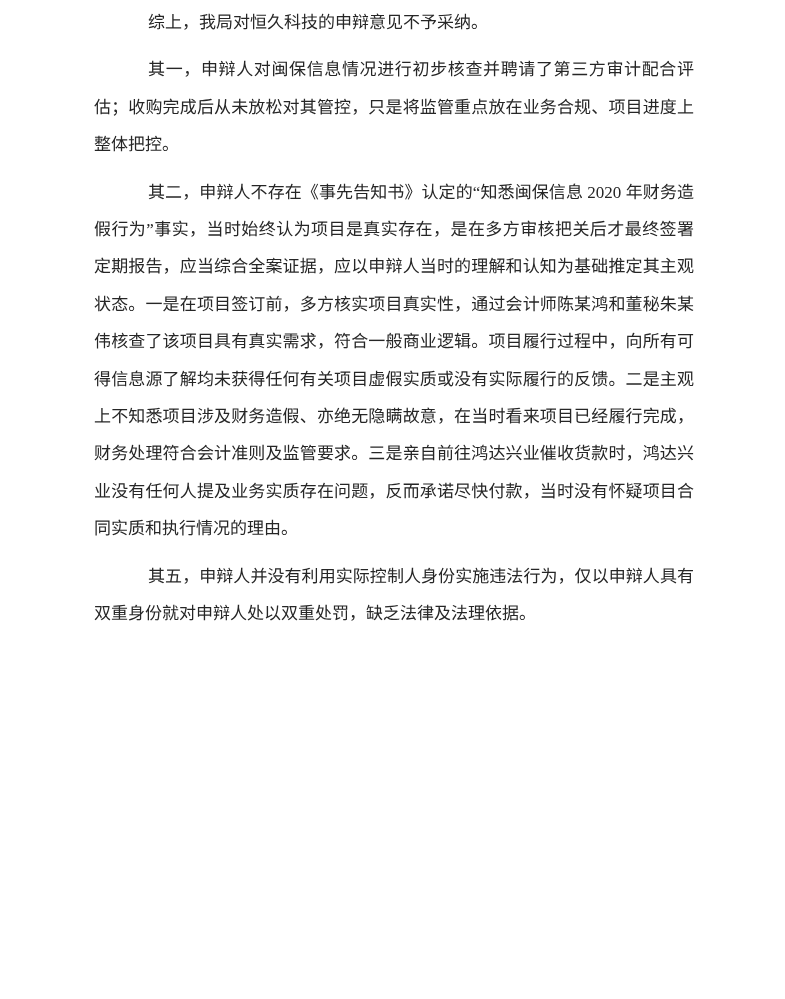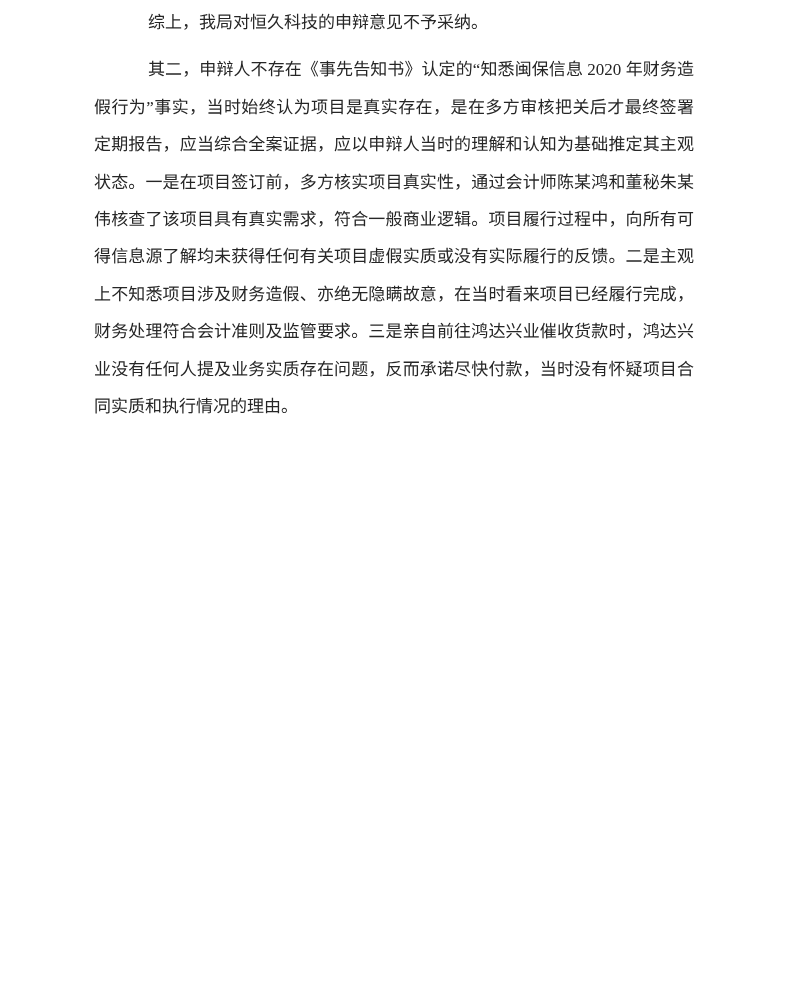--- a/index.html
+++ b/index.html
@@ -30,14 +30,16 @@
   }
   .doc-page p.body-para:last-child {
     margin-bottom: 0;
   }
 </style>
 </head>
 <body>
 
 <div class="doc-page" style="background: rgb(255, 255, 255); color: rgb(38, 38, 38);">
   <p class="body-para">综上，我局对恒久科技的申辩意见不予采纳。</p>
+  <p class="body-para">其一，申辩人对闽保信息情况进行初步核查并聘请了第三方审计配合评估；收购完成后从未放松对其管控，只是将监管重点放在业务合规、项目进度上整体把控。</p>
   <p class="body-para">其二，申辩人不存在《事先告知书》认定的“知悉闽保信息 2020 年财务造假行为”事实，当时始终认为项目是真实存在，是在多方审核把关后才最终签署定期报告，应当综合全案证据，应以申辩人当时的理解和认知为基础推定其主观状态。一是在项目签订前，多方核实项目真实性，通过会计师陈某鸿和董秘朱某伟核查了该项目具有真实需求，符合一般商业逻辑。项目履行过程中，向所有可得信息源了解均未获得任何有关项目虚假实质或没有实际履行的反馈。二是主观上不知悉项目涉及财务造假、亦绝无隐瞒故意，在当时看来项目已经履行完成，财务处理符合会计准则及监管要求。三是亲自前往鸿达兴业催收货款时，鸿达兴业没有任何人提及业务实质存在问题，反而承诺尽快付款，当时没有怀疑项目合同实质和执行情况的理由。</p>
+  <p class="body-para">其五，申辩人并没有利用实际控制人身份实施违法行为，仅以申辩人具有双重身份就对申辩人处以双重处罚，缺乏法律及法理依据。</p>
 </div>
 
 </body></html>

